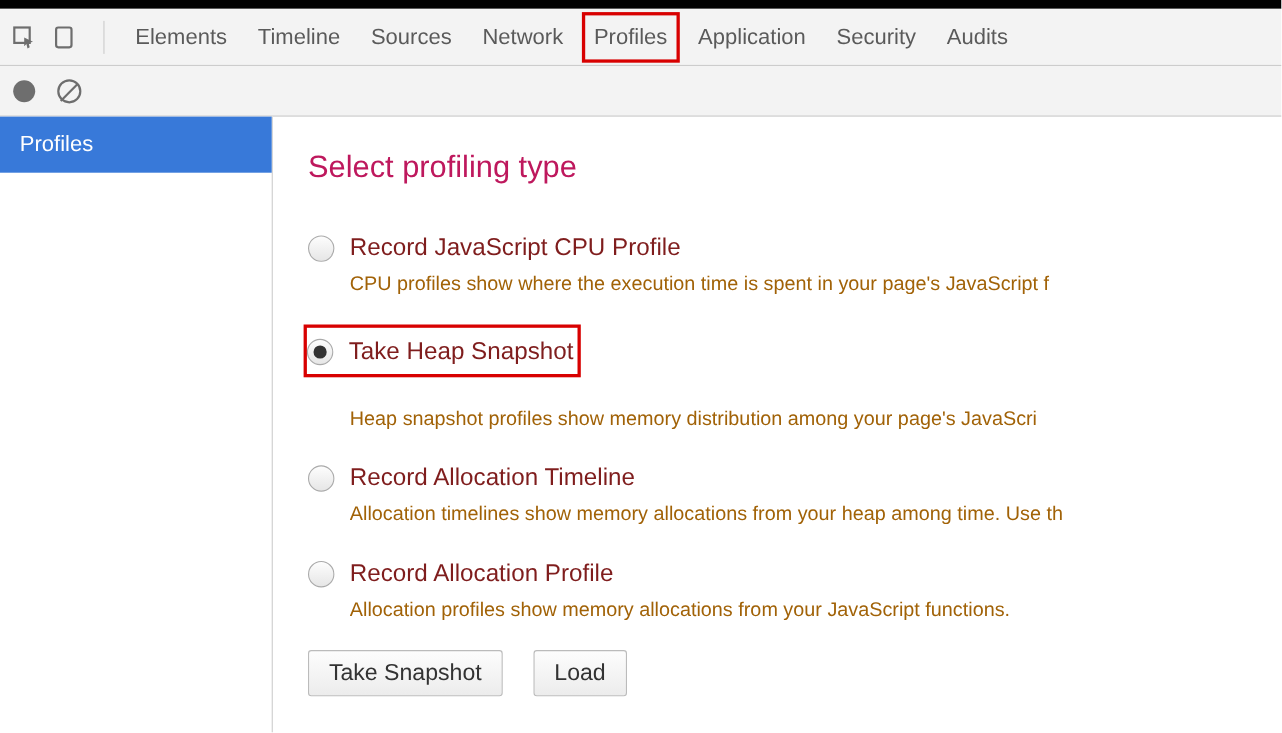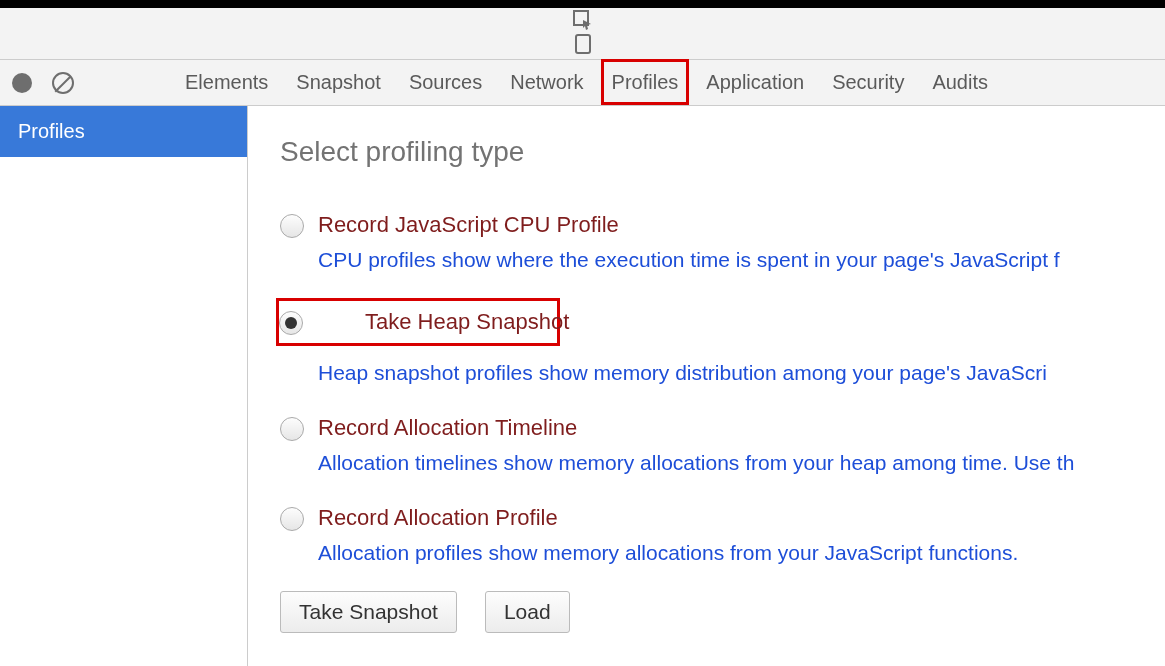--- a/index.html
+++ b/index.html
@@ -17,21 +17,20 @@
   }
   .toolbar {
     height: 52px;
     background: #f3f3f3;
     border-bottom: 1px solid #ccc;
     display: flex;
     align-items: center;
     padding-left: 8px;
     font-size: 20px;
     color: #5a5a5a;
-    flex-direction: column;
   }
   .tb-icon {
     width: 28px;
     height: 28px;
     display: flex;
     align-items: center;
     justify-content: center;
     margin-right: 8px;
   }
   .tb-icon svg { stroke: #6e6e6e; fill: none; }
@@ -98,37 +97,36 @@
   .content {
     flex: 1;
     padding: 30px 0 0 32px;
     font-size: 21px;
     color: #333;
     overflow: hidden;
   }
   .content h1 {
     font-size: 28px;
     font-weight: 400;
-    color: #737373;
+    color: #be185d;
     margin-bottom: 40px;
   }
   .option {
     display: flex;
     align-items: flex-start;
     margin-bottom: 6px;
     padding: 4px 0;
     position: relative;
   }
   .option.highlight-box {
     border: 3px solid #d80000;
     padding: 8px 4px 8px 0;
     margin-left: -4px;
-    margin-bottom: 15px;
-    width: 284px;
-    gap: 48px;
+    margin-bottom: 27px;
+    width: 252px;
   }
   .radio {
     width: 24px; height: 24px;
     border: 1px solid #aaa;
     border-radius: 50%;
     margin-right: 14px;
     flex-shrink: 0;
     background: linear-gradient(#fdfdfd,#e6e6e6);
     position: relative;
     top: 2px;
@@ -141,22 +139,22 @@
     border-radius: 50%;
     top: 50%; left: 50%;
     transform: translate(-50%,-50%);
   }
   .opt-title {
     font-size: 22px;
     color: #7f1d1d;
     white-space: nowrap;
   }
   .opt-desc {
-    font-size: 21px;
-    color: #1d4ed8;
+    font-size: 18px;
+    color: #a16207;
     margin: 6px 0 26px 38px;
     white-space: nowrap;
     overflow: hidden;
   }
   .buttons {
     display: flex;
     gap: 28px;
     margin-top: 8px;
     align-items: center;
   }
@@ -183,21 +181,21 @@
     </svg>
   </div>
   <div class="tb-icon">
     <svg width="24" height="24" viewBox="0 0 24 24" stroke-width="2">
       <rect x="5" y="3" width="14" height="18" rx="2"></rect>
     </svg>
   </div>
   <div class="divider"></div>
   <div class="tabs">
     <div class="tab">Elements</div>
-    <div class="tab">Snapshot</div>
+    <div class="tab">Timeline</div>
     <div class="tab">Sources</div>
     <div class="tab">Network</div>
     <div class="tab highlight">Profiles</div>
     <div class="tab">Application</div>
     <div class="tab">Security</div>
     <div class="tab">Audits</div>
   </div>
 </div>
 
 <div class="sub-toolbar">

